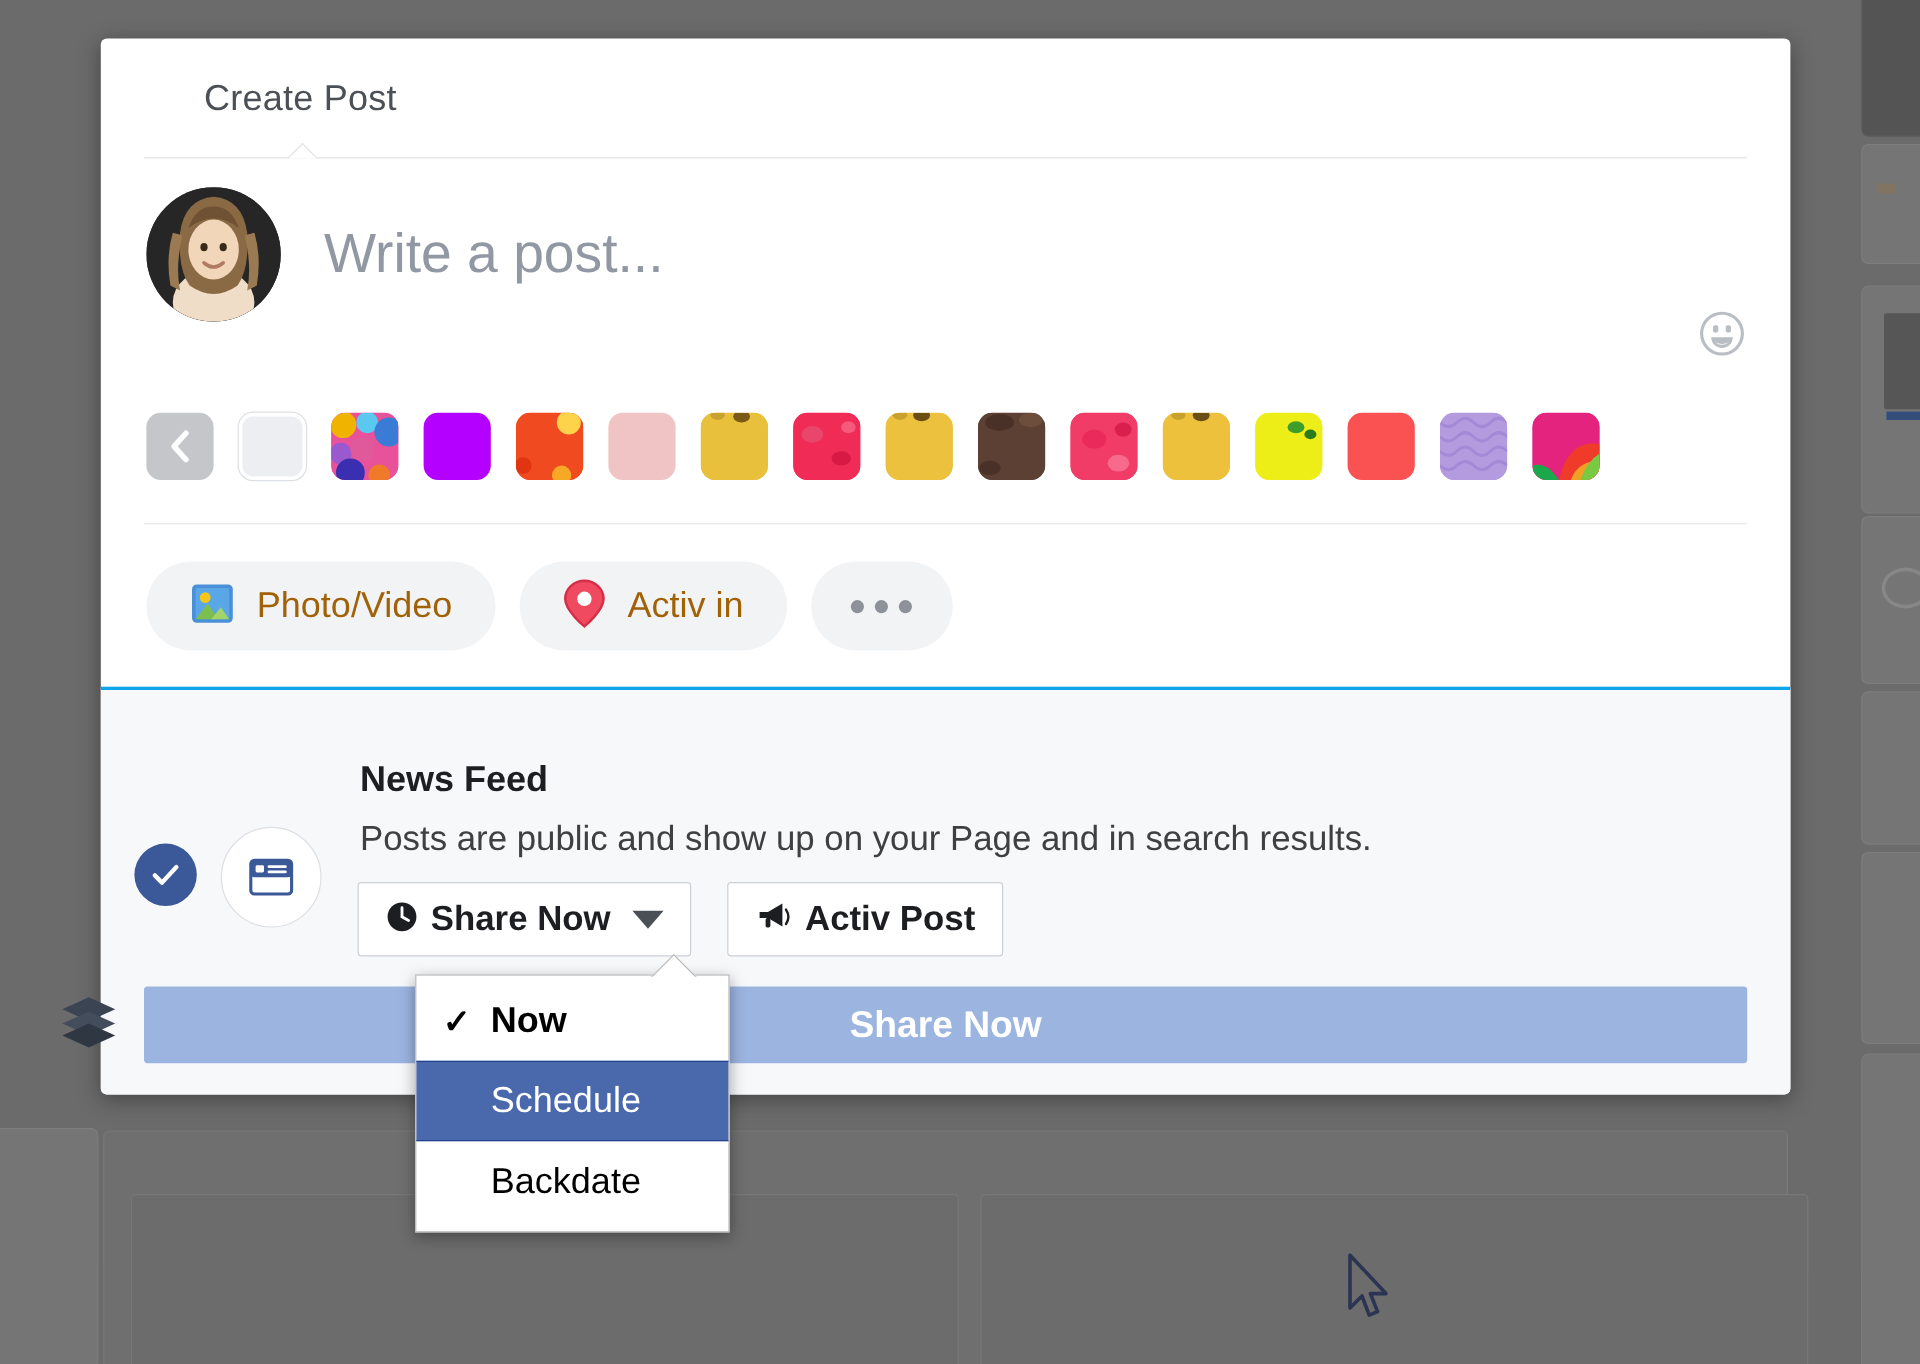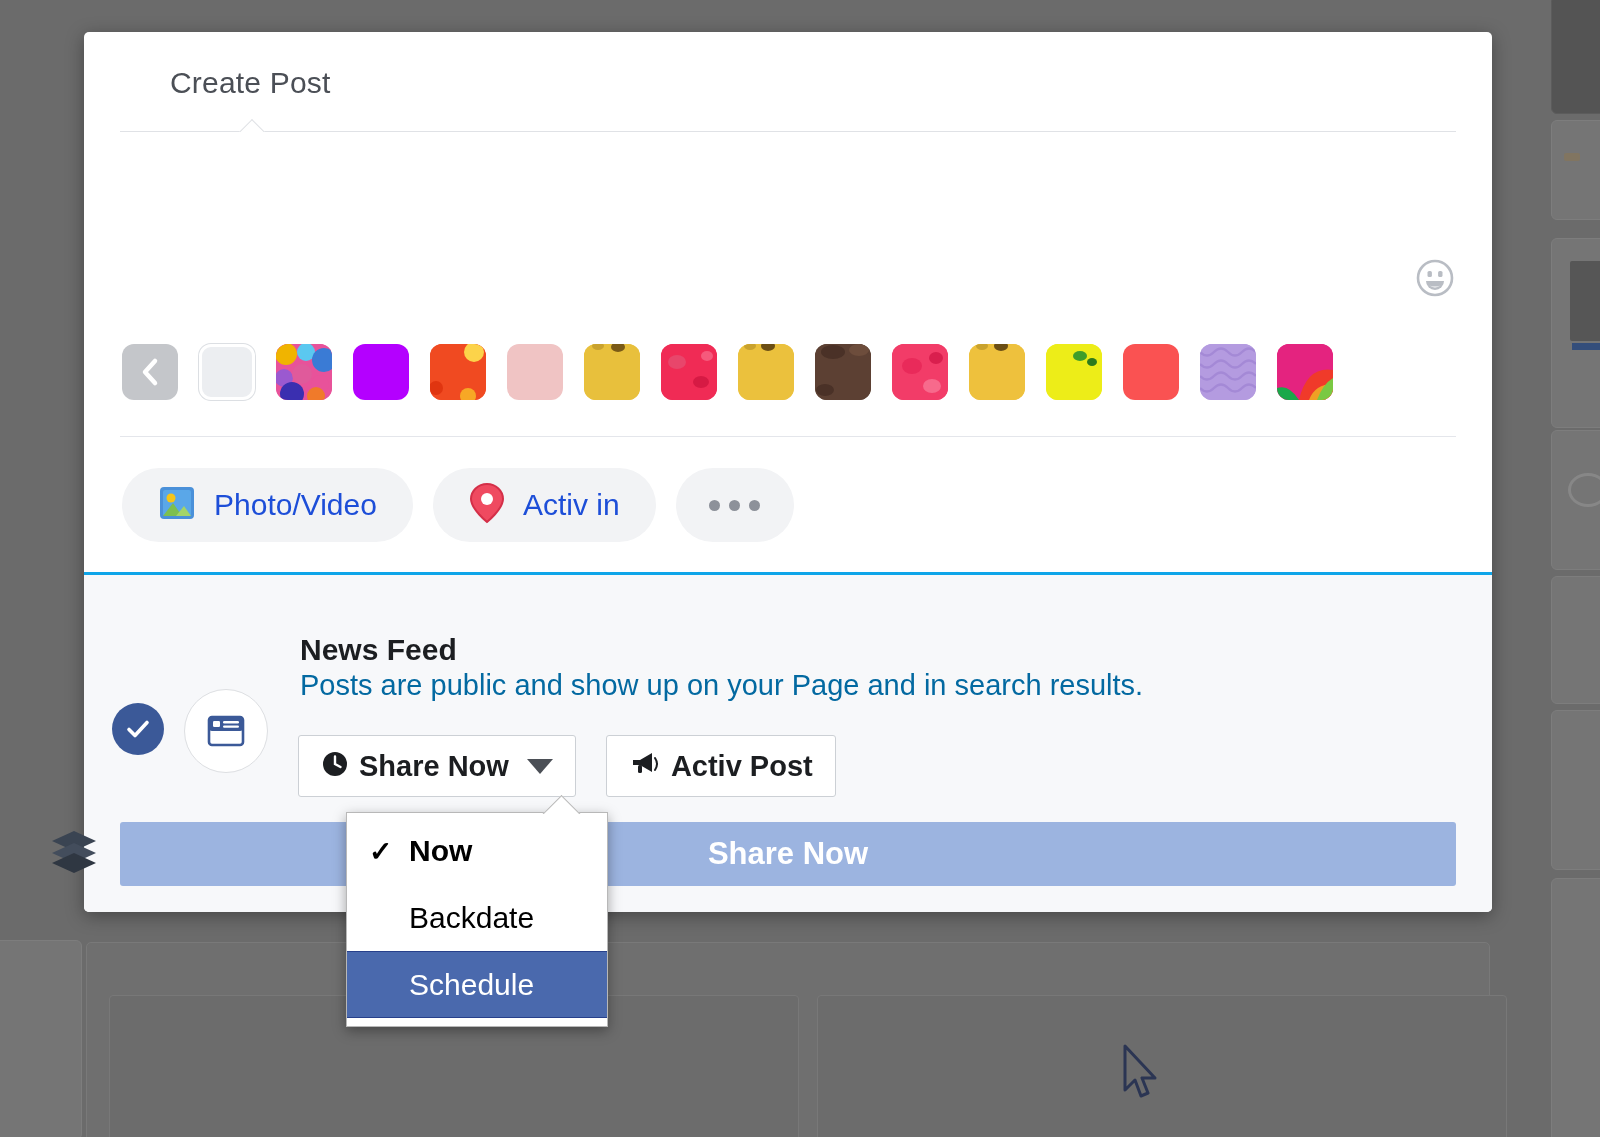--- a/index.html
+++ b/index.html
@@ -112,21 +112,21 @@
   
   .attach-row {
     position: absolute; left: 38px; top: 436px;
     display: flex; align-items: center; gap: 20px;
   }
   .pill {
     height: 74px; border-radius: 37px; background: #f2f3f5;
     display: flex; align-items: center; gap: 18px;
     padding: 0 36px; cursor: pointer;
   }
-  .pill-label { font-size: 30px; color: #1d4ed8; white-space: nowrap; }
+  .pill-label { font-size: 30px; color: #a16207; white-space: nowrap; }
   .pill-dots { width: 118px; justify-content: center; padding: 0; }
   .dots { display: flex; gap: 9px; }
   .dots i { width: 11px; height: 11px; border-radius: 50%; background: #8d919a; display: block; }
 
   
   .dest {
     position: absolute; left: 0; right: 0; top: 540px; bottom: 0;
     background: #f7f8fa; border-top: 3px solid #0ea5e9;
     border-radius: 0 0 5px 5px;
   }
@@ -138,22 +138,22 @@
   .dest-icon-circle {
     position: absolute; left: 100px; top: 114px; width: 84px; height: 84px;
     border-radius: 50%; background: #fff; border: 1px solid #dddfe2;
     display: flex; align-items: center; justify-content: center;
   }
   .dest-title {
     position: absolute; left: 216px; top: 58px;
     font-size: 30px; font-weight: bold; color: #1c1e21;
   }
   .dest-sub {
-    position: absolute; left: 216px; top: 94px;
-    font-size: 29px; color: #0369a1;
+    position: absolute; left: 216px; top: 108px;
+    font-size: 29px; color: #404040;
   }
   .btn-row { position: absolute; left: 214px; top: 160px; display: flex; gap: 30px; }
   .ghost-btn {
     height: 62px; border: 1px solid #ccd0d5; background: #fff;
     border-radius: 3px; display: flex; align-items: center; gap: 10px;
     padding: 0 22px; cursor: pointer;
   }
   .ghost-btn .lbl { font-size: 29px; font-weight: bold; color: #1c1e21; white-space: nowrap; }
   .caret-down {
     width: 0; height: 0; border-left: 13px solid transparent;
@@ -241,20 +241,37 @@
   </div>
 
   <div class="dialog">
 
     <div class="tabbar">
       <div class="tab-label">Create Post</div>
       <div class="tab-underline"></div>
       <div class="tab-notch"></div>
     </div>
 
+    <div class="composer">
+      <div class="avatar">
+        <svg width="112" height="112" viewBox="0 0 112 112" aria-hidden="true">
+          <rect width="112" height="112" fill="#262626"></rect>
+          <ellipse cx="56" cy="96" rx="34" ry="28" fill="#f0ddc8"></ellipse>
+          <path d="M28 38 q4 -28 28 -30 q24 2 28 30 q2 30 -8 44 q-20 14 -40 0 q-10 -14 -8 -44 Z" fill="#8a6a45"></path>
+          <ellipse cx="56" cy="52" rx="21" ry="25" fill="#f2d6b9"></ellipse>
+          <path d="M35 34 q6 -18 21 -18 q15 0 21 18 q-10 -8 -21 -8 q-11 0 -21 8 Z" fill="#6e5233"></path>
+          <ellipse cx="48" cy="50" rx="3" ry="3.4" fill="#3a2a1a"></ellipse>
+          <ellipse cx="64" cy="50" rx="3" ry="3.4" fill="#3a2a1a"></ellipse>
+          <path d="M48 63 q8 7 16 0" stroke="#b07b62" stroke-width="3" fill="none" stroke-linecap="round"></path>
+          <path d="M30 40 q-6 26 -2 46 l-8 -4 q-4 -24 2 -44 Z" fill="#9a7a52"></path>
+          <path d="M82 40 q6 26 2 46 l8 -4 q4 -24 -2 -44 Z" fill="#9a7a52"></path>
+        </svg>
+      </div>
+      <div class="placeholder">Write a post...</div>
+    </div>
 
     <div class="emoji-btn">
       <svg width="40" height="40" viewBox="0 0 40 40" aria-hidden="true">
         <circle cx="20" cy="20" r="17" fill="none" stroke="#b9bdc4" stroke-width="2.6"></circle>
         <rect x="12.5" y="13" width="4.4" height="6" rx="1.6" fill="#b9bdc4"></rect>
         <rect x="23.1" y="13" width="4.4" height="6" rx="1.6" fill="#b9bdc4"></rect>
         <path d="M11 23 h18 a9 9 0 0 1 -18 0 Z" fill="#b9bdc4"></path>
         <path d="M14.5 27.4 q5.5 2.4 11 0 a9 9 0 0 1 -11 0 Z" fill="#fff"></path>
       </svg>
     </div>
@@ -465,26 +482,26 @@
   </div>
 
   <div class="menu">
     <div class="menu-arrow"></div>
 
     <div class="menu-item bold">
       <span class="tick">✓</span>
       <span>Now</span>
     </div>
 
+    <div class="menu-item sel">
+      <span>Schedule</span>
+    </div>
+
     <div class="menu-item">
       <span>Backdate</span>
-    </div>
-
-    <div class="menu-item sel">
-      <span>Schedule</span>
     </div>
 
   </div>
 
   <div class="cursor">
     <svg width="40" height="58" viewBox="0 0 40 58" aria-hidden="true">
       <path d="M3 2 L3 46 L13 36 L19 52 L26 49 L20 34 L33 34 Z" fill="none" stroke="#2b3553" stroke-width="3" stroke-linejoin="round"></path>
     </svg>
   </div>
 

